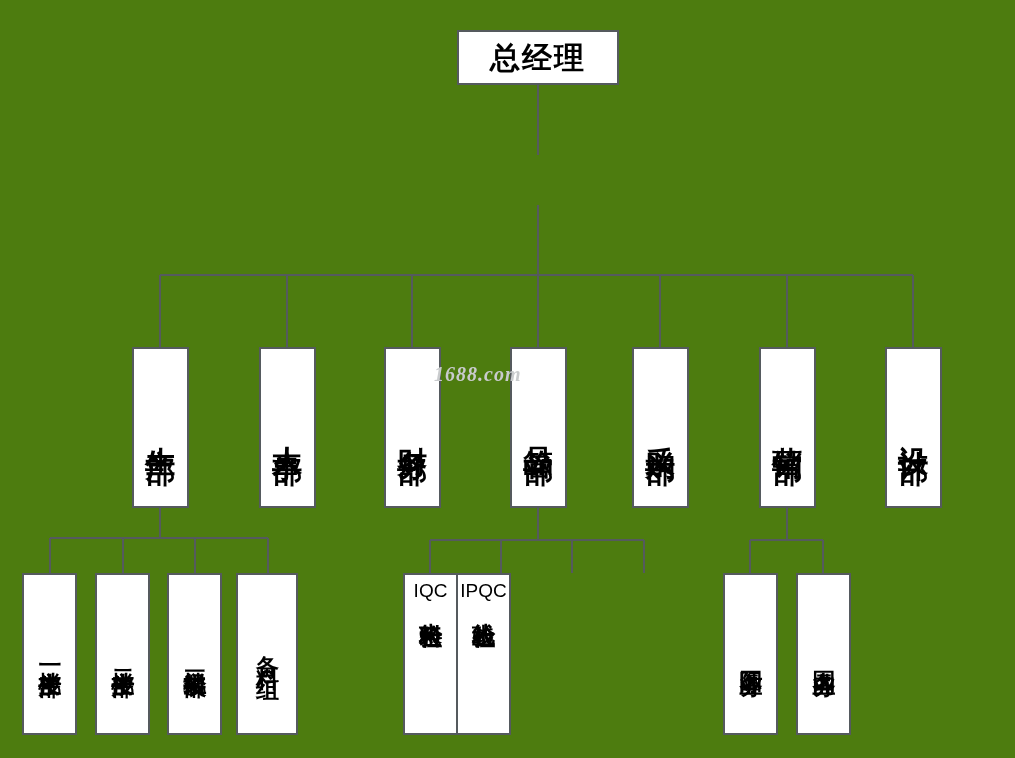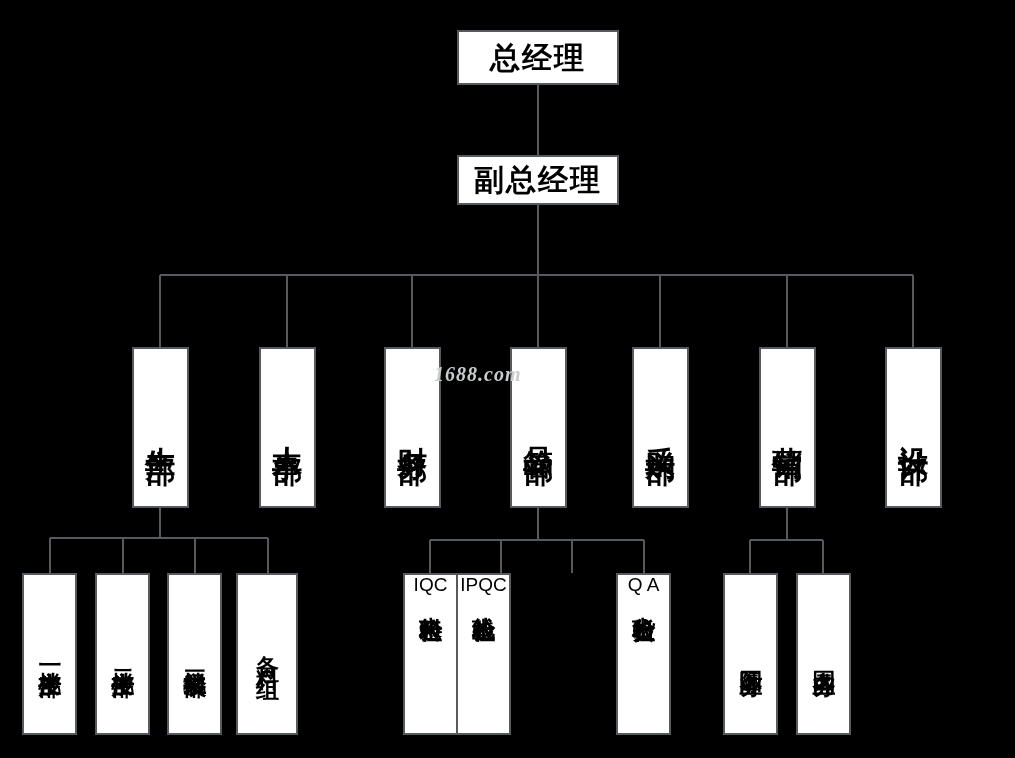--- a/index.html
+++ b/index.html
@@ -7,21 +7,21 @@
     padding: 0;
     background: #ffffff;
   }
   body {
     font-family: "Liberation Sans", "DejaVu Sans", sans-serif;
   }
   #chart-root {
     position: relative;
     width: 1015px;
     height: 758px;
-    background: #000000;
+    background: #4d7c0f;
     overflow: hidden;
   }
   svg.connectors {
     position: absolute;
     left: 0;
     top: 0;
     width: 1015px;
     height: 758px;
     pointer-events: none;
   }
@@ -59,20 +59,21 @@
   .node.leaf {
     font-size: 23px;
     letter-spacing: 1px;
   }
   .node.leaf.loose {
     letter-spacing: 12px;
   }
   
   .node.coded {
     justify-content: flex-start;
+    padding-top: 6px;
   }
   .leaf-code {
     writing-mode: horizontal-tb;
     font-size: 19px;
     font-weight: 400;
     letter-spacing: 0px;
     line-height: 1;
     margin-bottom: 4px;
     color: #000000;
   }
@@ -137,21 +138,20 @@
 
       <line x1="787" y1="508" x2="787" y2="540"></line>
       <line x1="750" y1="540" x2="823" y2="540"></line>
       <line x1="750" y1="540" x2="750" y2="573"></line>
       <line x1="823" y1="540" x2="823" y2="573"></line>
     </g>
   </svg>
 
   <div class="node horiz" style="left:457px; top:30px; width:162px; height:55px;">总经理</div>
 
-  <div class="node horiz" style="left:457px; top:155px; width:162px; height:50px;">副总经理</div>
 
   <div class="node vert dept" style="left:132px; top:347px; width:57px; height:161px;">生产部</div>
 
   <div class="node vert dept" style="left:259px; top:347px; width:57px; height:161px;">人事部</div>
 
   <div class="node vert dept" style="left:384px; top:347px; width:57px; height:161px;">财务部</div>
 
   <div class="node vert dept" style="left:510px; top:347px; width:57px; height:161px;">品管部</div>
 
   <div class="node vert dept" style="left:632px; top:347px; width:57px; height:161px;">采购部</div>
@@ -172,24 +172,20 @@
     <span class="leaf-code">IQC</span>
     <span class="leaf-body">来料检验</span>
   </div>
 
   <div class="node coded" style="left:456px; top:573px; width:55px; height:162px;">
     <span class="leaf-code">IPQC</span>
     <span class="leaf-body">线上检验</span>
   </div>
 
 
-  <div class="node coded" style="left:616px; top:573px; width:55px; height:162px;">
-    <span class="leaf-code">Q A</span>
-    <span class="leaf-body">出货检验</span>
-  </div>
 
   <div class="node vert leaf" style="left:723px; top:573px; width:55px; height:162px;">国际业务</div>
 
   <div class="node vert leaf" style="left:796px; top:573px; width:55px; height:162px;">国内业务</div>
 
   <div class="watermark">1688.com</div>
 
 </div>
 
 </body></html>

